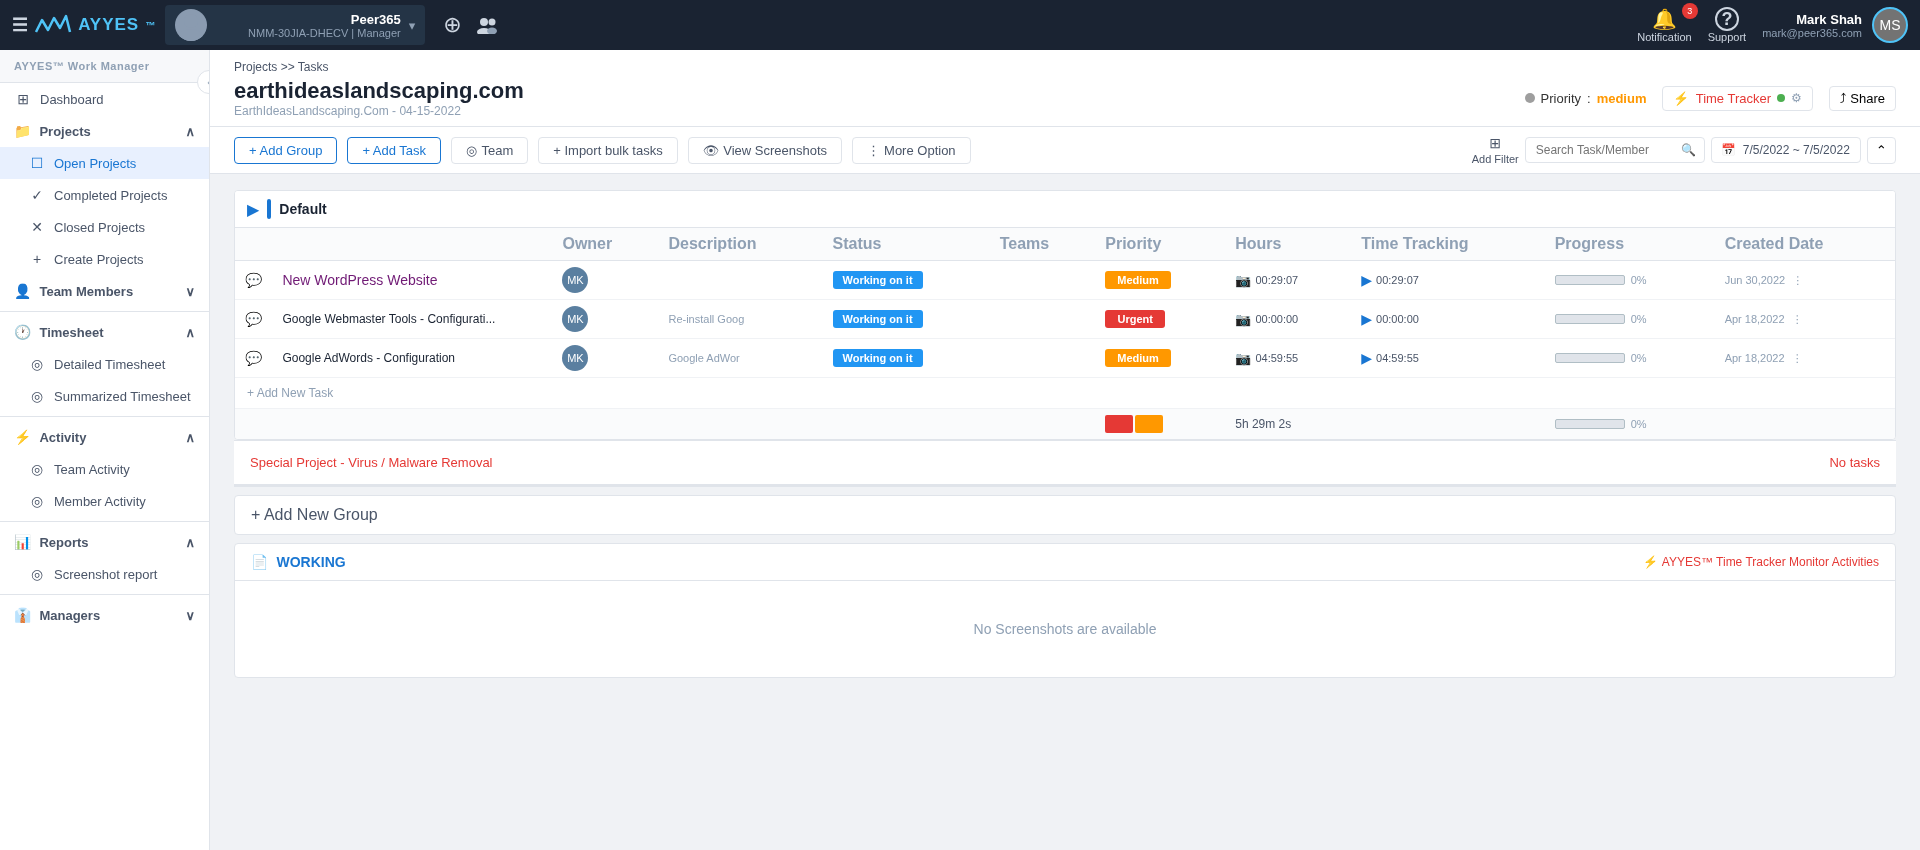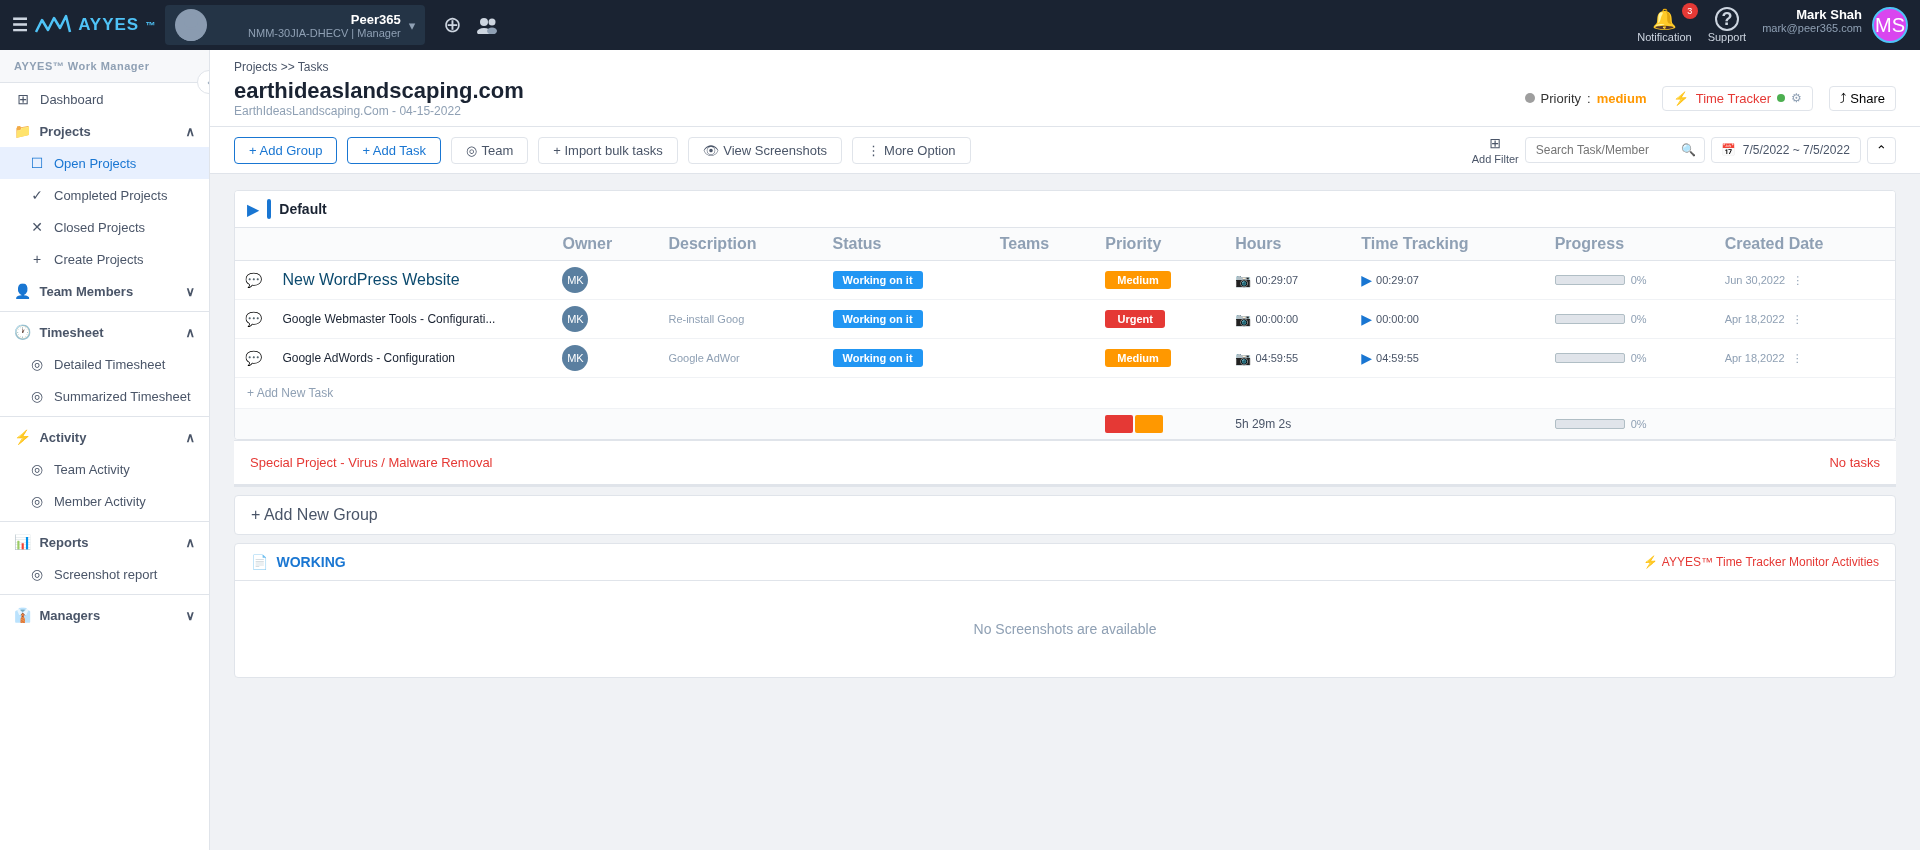--- a/index.html
+++ b/index.html
@@ -41,22 +41,22 @@
     }
     .notif-badge {
       position: absolute; top: -4px; right: -6px;
       background: #e53935; color: #fff; border-radius: 50%; width: 16px; height: 16px;
       font-size: 9px; display: flex; align-items: center; justify-content: center;
     }
     .topnav-user-info { text-align: right; }
     .topnav-user-name { color: #fff; font-size: 13px; font-weight: 600; }
     .topnav-user-email { color: #8fa0b4; font-size: 11px; }
     .topnav-user-avatar {
-      width: 36px; height: 36px; border-radius: 50%; background: #d946ef;
-      display: flex; align-items: center; justify-content: center; color: #fff; font-size: 20px;
+      width: 36px; height: 36px; border-radius: 50%; background: #737373;
+      display: flex; align-items: center; justify-content: center; color: #fff; font-size: 14px;
       border: 2px solid #4fc3f7;
     }
     .notif-label { color: #cdd5e0; font-size: 11px; text-align: center; }
     .notif-icon-wrap { display: flex; flex-direction: column; align-items: center; cursor: pointer; }
 
     
     .sidebar {
       width: 210px; background: #fff; position: fixed; top: 50px; left: 0; bottom: 0;
       overflow-y: auto; border-right: 1px solid #e0e4ea; z-index: 90;
     }
@@ -294,21 +294,21 @@
   <div class="topnav-right">
     <div class="notif-icon-wrap" style="position:relative;">
       <span style="font-size:20px; color:#cdd5e0;">🔔</span>
       <span class="notif-badge">3</span>
       <span class="notif-label">Notification</span>
     </div>
     <div class="notif-icon-wrap">
       <span style="font-size:20px; color:#cdd5e0; font-weight:bold; font-size:18px; border: 2px solid #cdd5e0; border-radius:50%; width:24px; height:24px; display:flex; align-items:center; justify-content:center;">?</span>
       <span class="notif-label">Support</span>
     </div>
-    <div style="display:flex; gap:10px;">
+    <div style="display:flex; align-items:center; gap:10px;">
       <div class="topnav-user-info">
         <div class="topnav-user-name">Mark Shah</div>
         <div class="topnav-user-email">mark@peer365.com</div>
       </div>
       <div class="topnav-user-avatar">MS</div>
     </div>
   </div>
 </nav>
 
 <aside class="sidebar">
@@ -512,21 +512,21 @@
             <th>Time Tracking</th>
             <th>Progress</th>
             <th>Created Date</th>
           </tr>
         </thead>
         <tbody id="task-tbody">
         <tr>
     <td>
       <span style="color:#8fa0b4; font-size:14px;">💬</span>
     </td>
-    <td style="font-size:16px; color:#0c4a6e;">New WordPress Website</td>
+    <td style="font-size:14px; color:#701a75;">New WordPress Website</td>
     <td>
       <div class="avatar-sm" style="background:#5a7fa0;">MK</div>
     </td>
     <td style="color:#8fa0b4; font-size:11px;"></td>
     <td>
       <span class="status-badge status-working">Working on it</span>
     </td>
     <td></td>
     <td>
       <span class="priority-badge-cell priority-medium">Medium</span>

